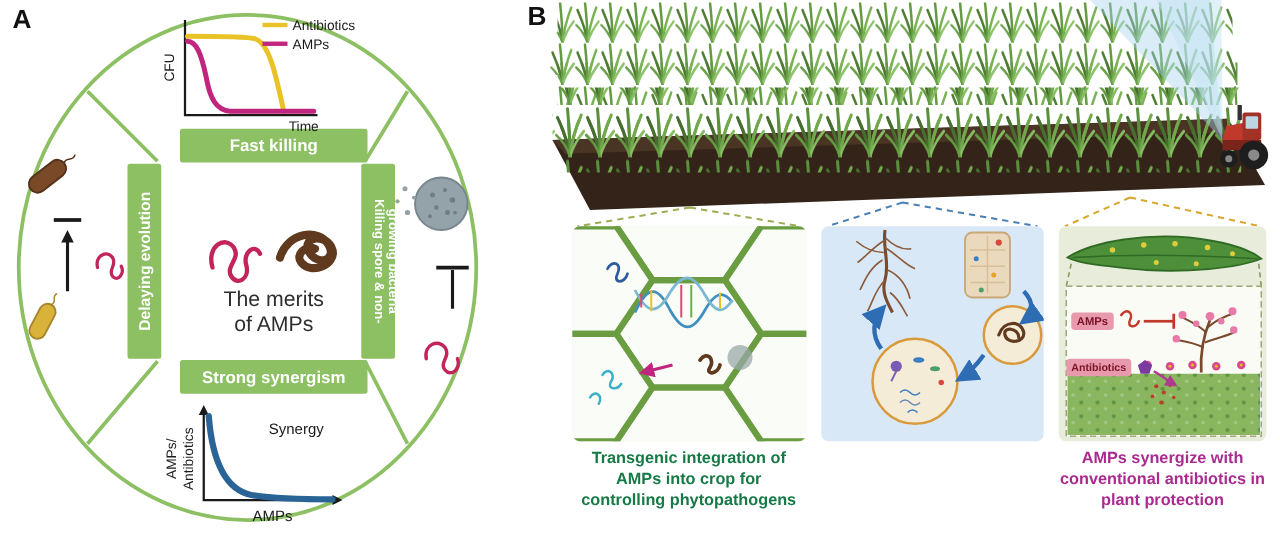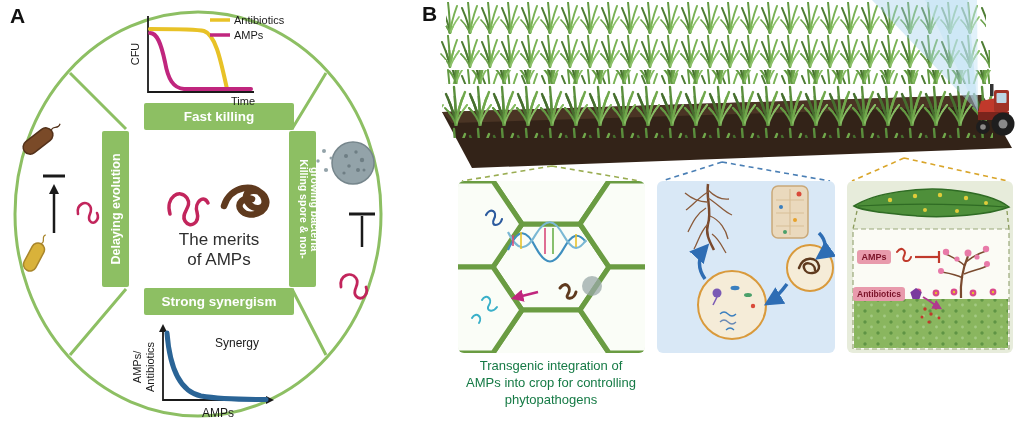--- a/index.html
+++ b/index.html
@@ -1,21 +1,21 @@
 <!DOCTYPE html>
 <html><head>
 <meta charset="utf-8">
 <style>
   *{margin:0;padding:0;box-sizing:border-box}
   html,body{background:#fff}
   body{font-family:"Liberation Sans",sans-serif}
   .fig{position:relative;width:1024px;height:428px;background:#fff;overflow:hidden}
   .abs{position:absolute}
   .panel-label{position:absolute;font-size:21px;font-weight:bold;color:#111}
-  .caption{position:absolute;top:358px;text-align:center;font-size:13px;line-height:1.3;font-weight:400}
+  .caption{position:absolute;top:358px;text-align:center;font-size:13px;line-height:1.3;font-weight:700}
   .cap1{color:#157a45}
   .cap2{color:#a85432}
   .cap3{color:#aa2a90}
   svg text{font-family:"Liberation Sans",sans-serif}
 </style>
 </head>
 <body>
 
 <div class="fig">
 
@@ -327,14 +327,15 @@
       <g>
         <rect x="433" y="287" width="52" height="14" rx="3" fill="#e89aac"></rect>
         <text x="459" y="297" text-anchor="middle" font-size="8.5" font-weight="bold" fill="#7a1228">Antibiotics</text>
       </g>
       <polygon points="496,288 501.7,292.2 499.5,299 492.5,299 490.3,292.2" fill="#7a3a9e"></polygon>
       <path d="M503,297 C510,301 515,305 520,308" stroke="#b03a8e" stroke-width="2" fill="none" marker-end="url(#mPink)"></path>
     </g>
   </svg>
 
   <div class="caption cap1" style="left:464px;width:174px">Transgenic integration of AMPs into crop for controlling phytopathogens</div>
+  <div class="caption cap3" style="left:845px;width:170px">AMPs synergize with conventional antibiotics in plant protection</div>
 
 </div>
 
 </body></html>

